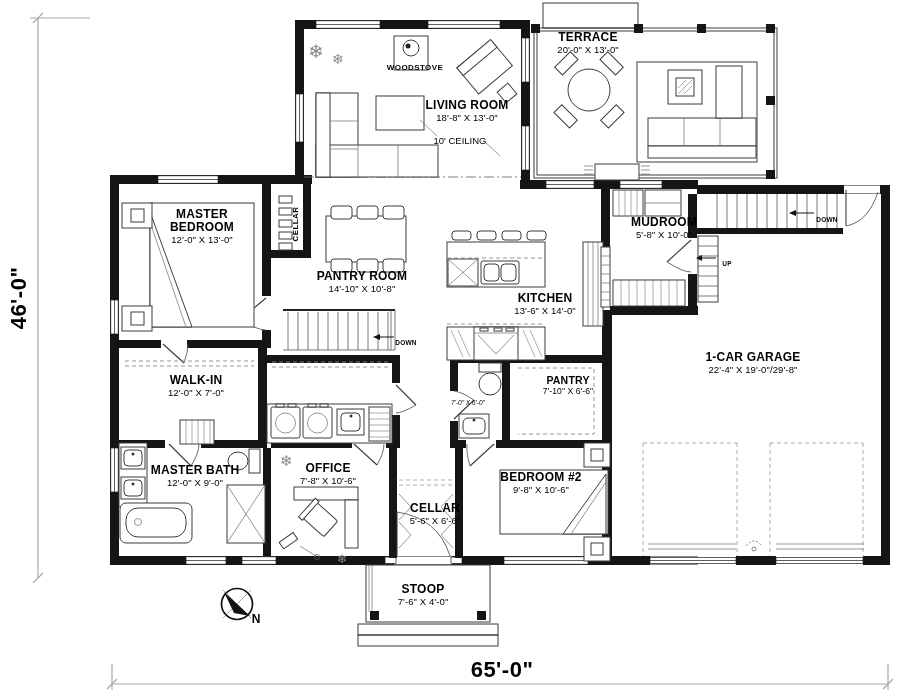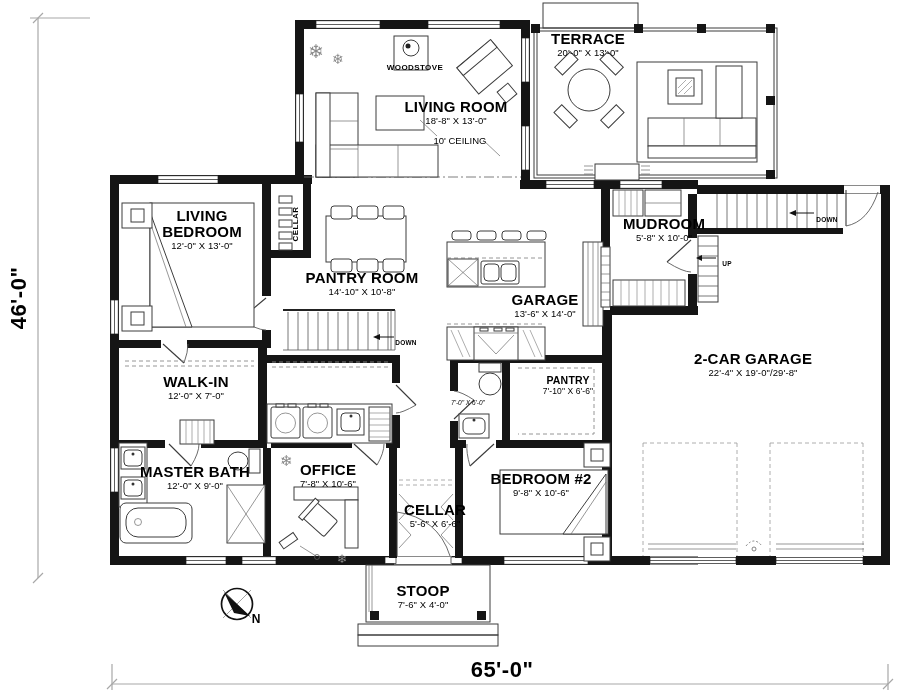--- a/index.html
+++ b/index.html
@@ -1,21 +1,21 @@
 <!DOCTYPE html>
 <html><head>
 <meta charset="utf-8">
 <style>
   html,body{margin:0;padding:0;background:#fff;}
   .stage{position:relative;width:900px;height:697px;background:#fff;overflow:hidden;
          font-family:"Liberation Sans",sans-serif;}
   .stage svg{position:absolute;left:0;top:0;}
   .lbl{position:absolute;transform:translate(-50%,0);text-align:center;color:#000;
        white-space:nowrap;line-height:1.08;z-index:5;}
-  .nm{display:block;font-weight:bold;font-size:15px;letter-spacing:.2px;}
+  .nm{display:block;font-weight:bold;font-size:12px;letter-spacing:.2px;}
   .nm-sm{font-size:10.5px;}
   .nm-xs{font-size:8px;letter-spacing:.4px;}
   .dm{display:block;font-size:9.5px;margin-top:1px;letter-spacing:.1px;}
   .dm-sm{font-size:8.5px;}
   .wrapname .nm{white-space:normal;width:112px;display:inline-block;}
   .tiny{font-size:6.5px;font-weight:bold;letter-spacing:.2px;}
   .it{font-size:6.5px;font-style:italic;}
   .note{font-size:9.5px;}
   .rot{transform:translate(-50%,-50%) rotate(-90deg);}
   .dimtxt{font-weight:bold;font-size:22px;background:#fff;padding:0 10px;letter-spacing:.5px;}
@@ -478,54 +478,54 @@
 
   <div class="lbl" style="left:588px;top:31px">
     <span class="nm">TERRACE</span>
     <span class="dm">20'-0" X 13'-0"</span>
   </div>
 
   <div class="lbl" style="left:415px;top:64px">
     <span class="nm nm-xs">WOODSTOVE</span>
   </div>
 
-  <div class="lbl" style="left:456px;top:99px">
+  <div class="lbl" style="left:467px;top:99px">
     <span class="nm">LIVING ROOM</span>
     <span class="dm">18'-8" X 13'-0"</span>
   </div>
   <div class="lbl" style="left:460px;top:130px">
     <span class="note">10' CEILING</span>
   </div>
 
   <div class="lbl wrapname" style="left:202px;top:208px">
-    <span class="nm">LIVING BEDROOM</span>
+    <span class="nm">MASTER BEDROOM</span>
     <span class="dm">12'-0" X 13'-0"</span>
   </div>
 
   <div class="lbl rot" style="left:296px;top:224px">
     <span class="nm nm-xs">CELLAR</span>
   </div>
 
   <div class="lbl" style="left:362px;top:270px">
     <span class="nm">PANTRY ROOM</span>
     <span class="dm">14'-10" X 10'-8"</span>
   </div>
 
   <div class="lbl" style="left:545px;top:292px">
-    <span class="nm">GARAGE</span>
+    <span class="nm">KITCHEN</span>
     <span class="dm">13'-6" X 14'-0"</span>
   </div>
 
   <div class="lbl" style="left:664px;top:216px">
     <span class="nm">MUDROOM</span>
     <span class="dm">5'-8" X 10'-0"</span>
   </div>
 
   <div class="lbl" style="left:753px;top:351px">
-    <span class="nm">2-CAR GARAGE</span>
+    <span class="nm">1-CAR GARAGE</span>
     <span class="dm">22'-4" X 19'-0"/29'-8"</span>
   </div>
 
   <div class="lbl" style="left:196px;top:374px">
     <span class="nm">WALK-IN</span>
     <span class="dm">12'-0" X 7'-0"</span>
   </div>
 
 
   <div class="lbl" style="left:568px;top:375px">

